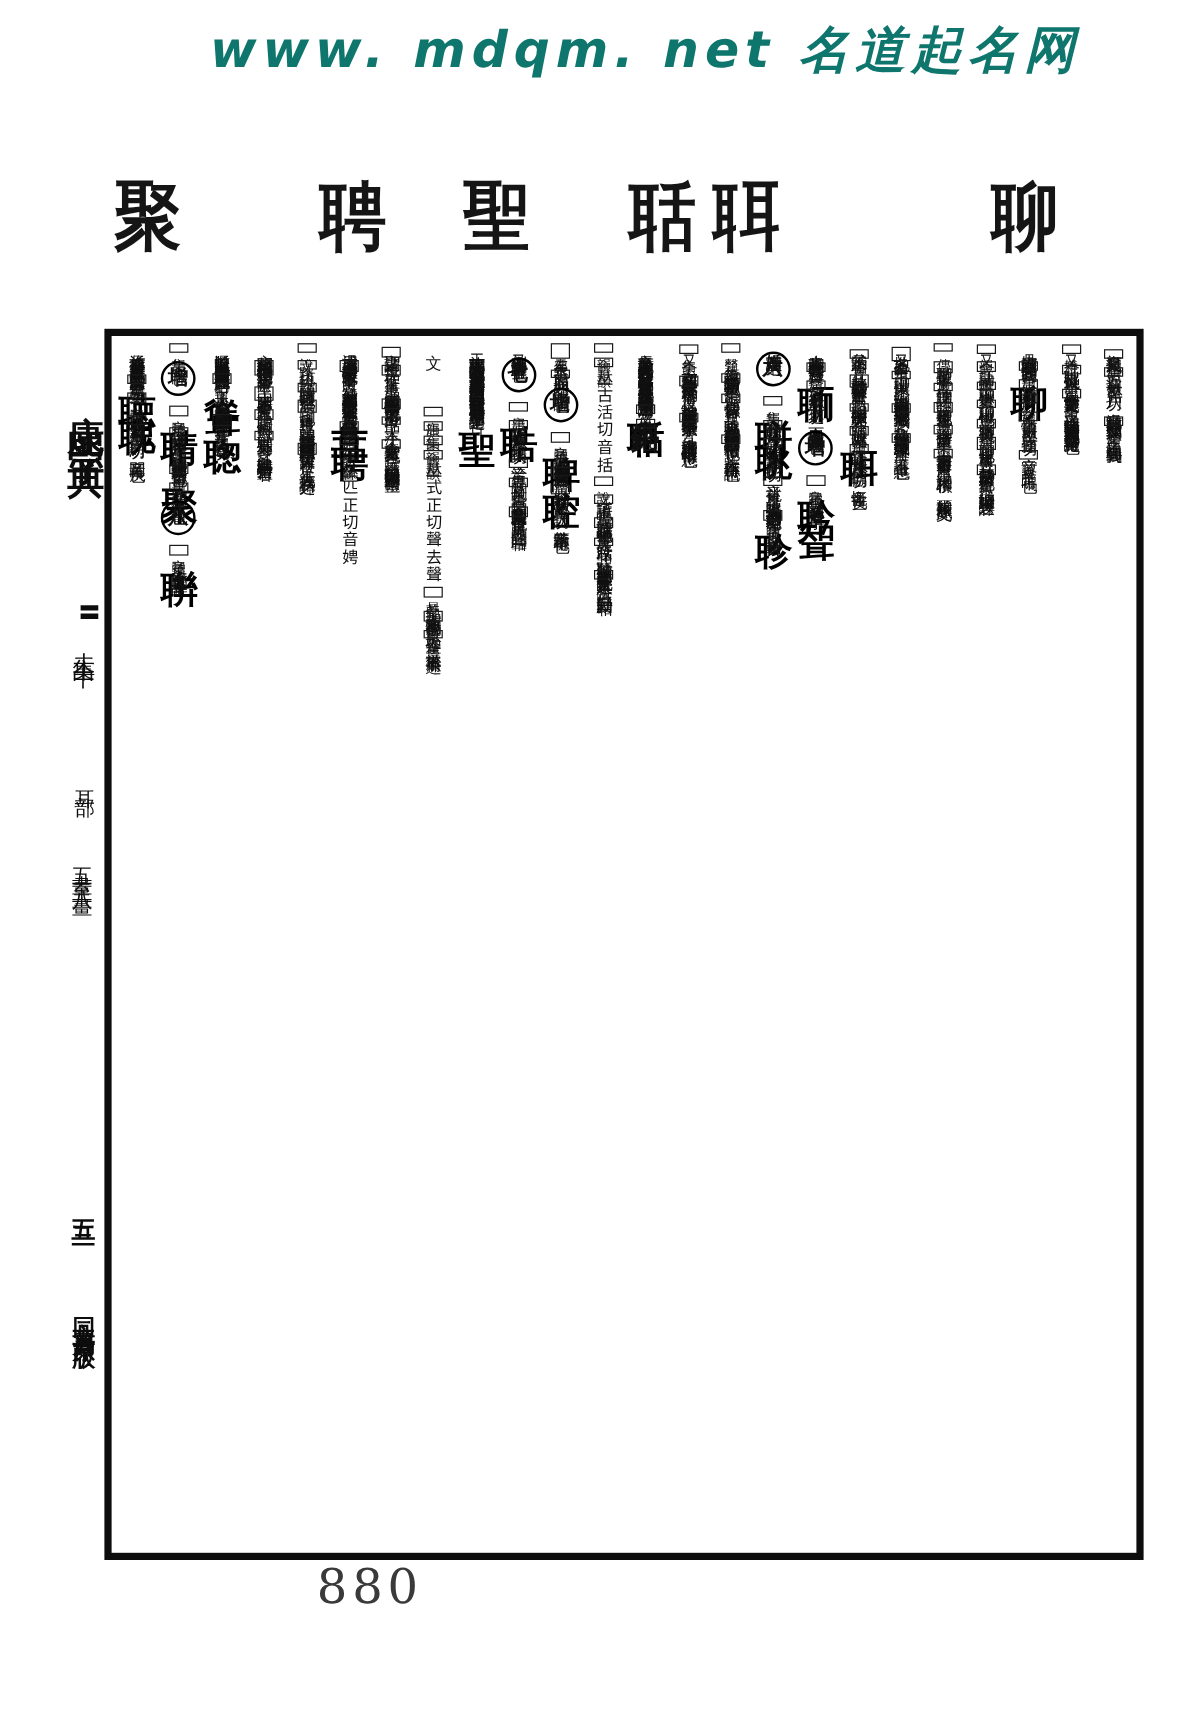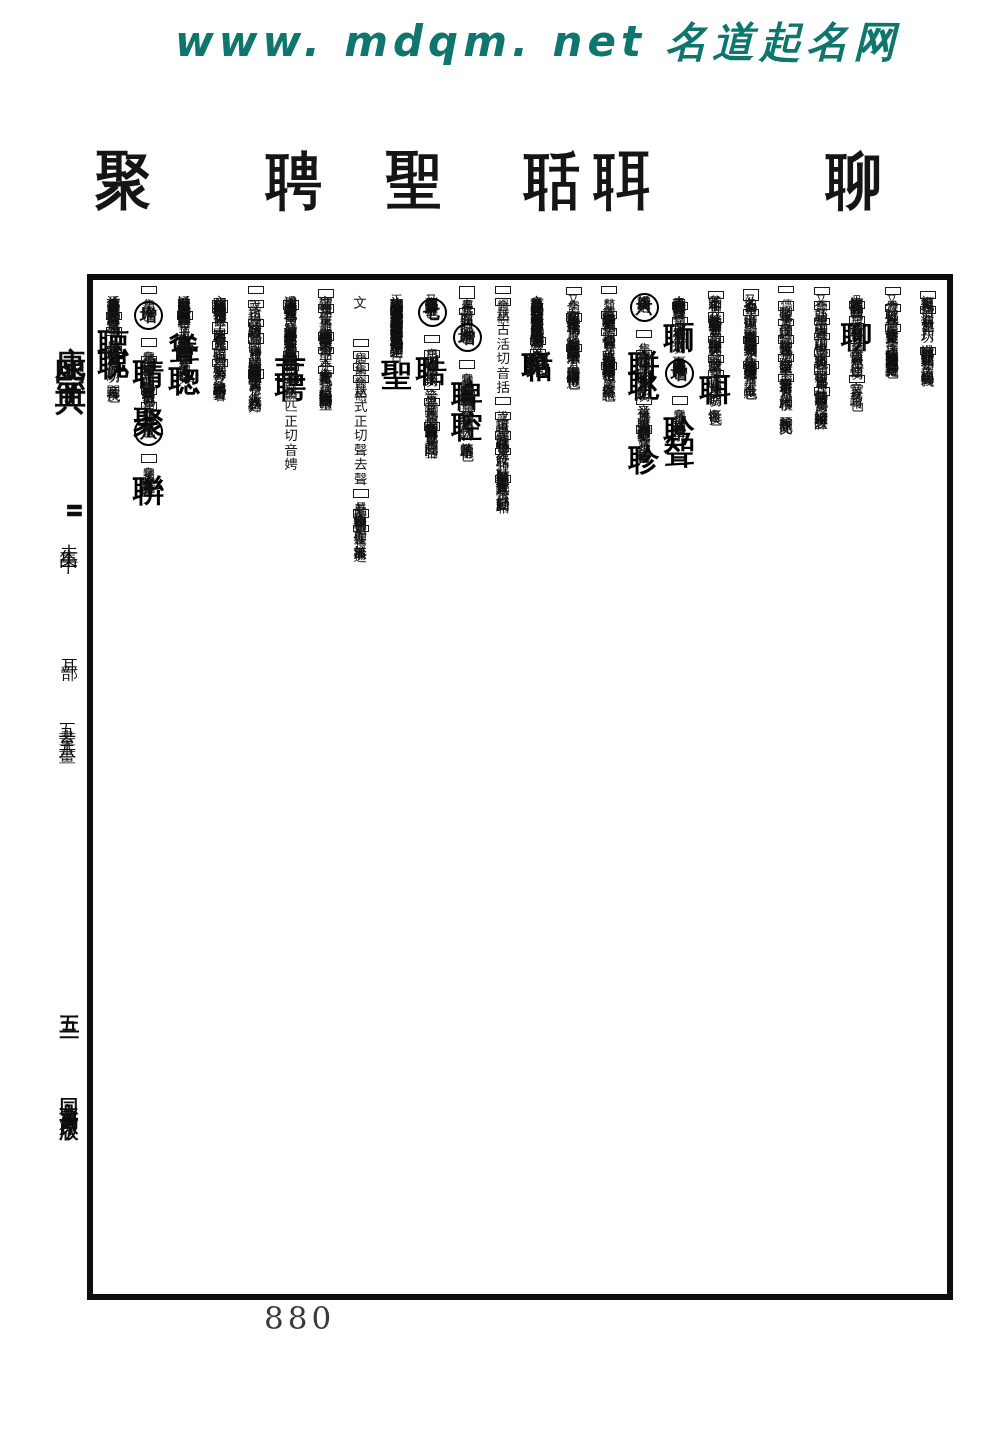--- a/index.html
+++ b/index.html
@@ -52,21 +52,21 @@
     color:#0d0d0d;white-space:nowrap;
   }
   .kx-title{left:50px;top:322px;font-size:31px;font-weight:bold;letter-spacing:12px;}
   .kx-bar{left:62px;top:492px;font-size:20px;font-weight:bold;}
   .kx-volume{left:57px;top:528px;font-size:19px;letter-spacing:6px;}
   .kx-radical{left:59px;top:645px;font-size:17px;letter-spacing:5px;}
   .kx-strokes{left:57px;top:710px;font-size:17px;letter-spacing:6px;}
   .kx-pageno-cn{left:57px;top:1000px;font-size:20px;letter-spacing:6px;font-weight:bold;}
   .kx-publisher{left:57px;top:1082px;font-size:19px;letter-spacing:5px;font-weight:bold;}
   .folio{
-    position:absolute;left:264px;top:1300px;font-size:31px;color:#3a3a3a;
+    position:absolute;left:264px;top:1300px;font-size:40px;color:#3a3a3a;
     font-family:"DejaVu Serif", serif;letter-spacing:4px;
   }
 </style>
 </head>
 <body>
 
 <div class="watermark">www. mdqm. net 名道起名网</div>
 
 <div class="seal-row">
     <span class="seal" style="left: 95px;">聚</span>

